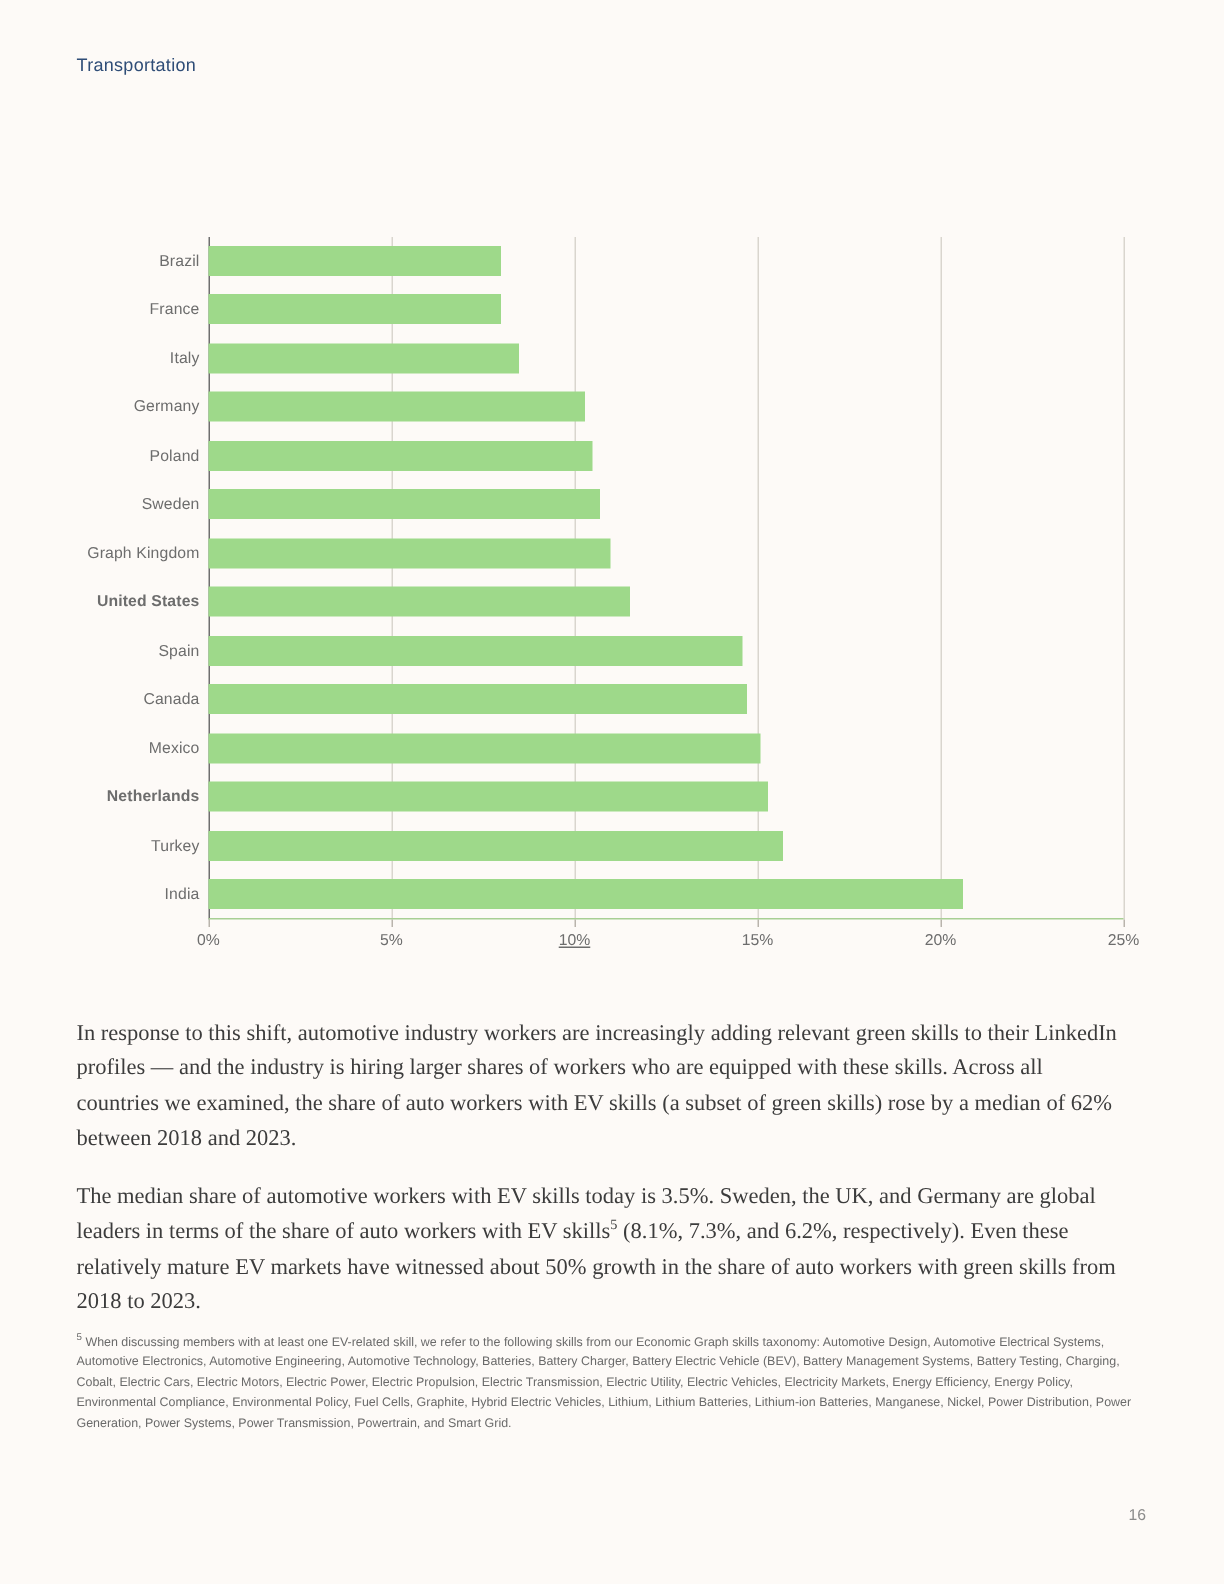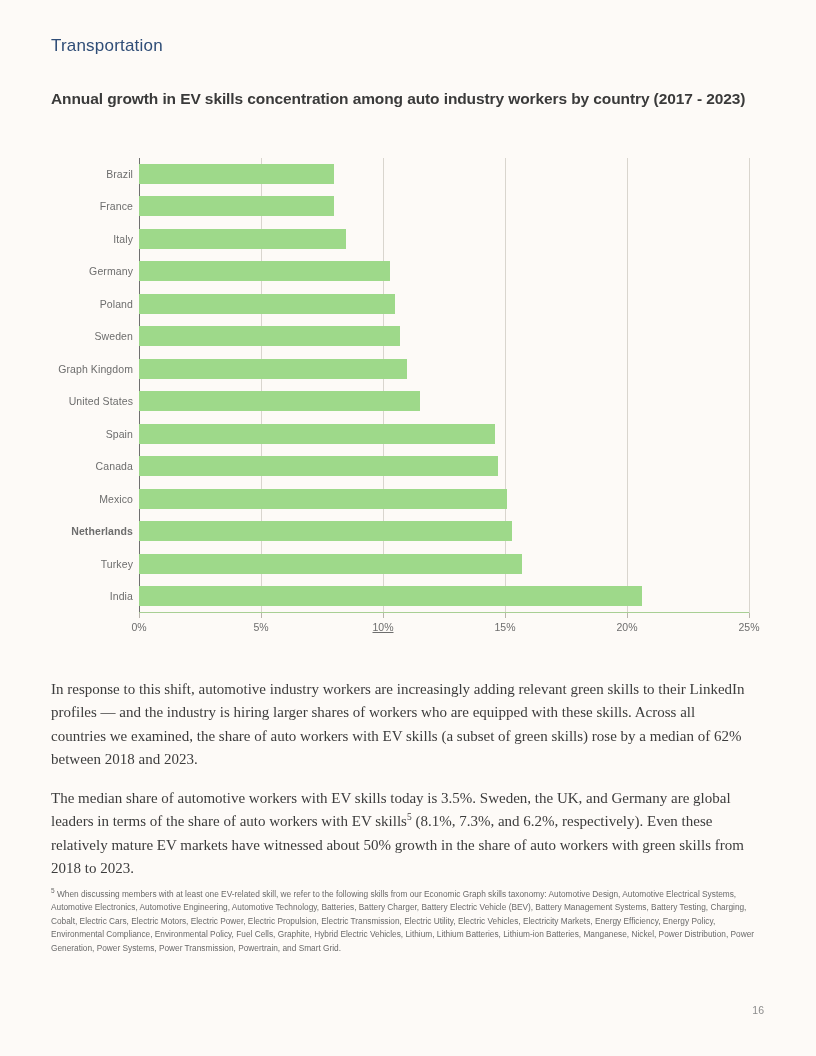--- a/index.html
+++ b/index.html
@@ -15,21 +15,21 @@
     overflow: hidden;
   }
   .page {
     position: absolute;
     inset: 0;
   }
   .kicker {
     position: absolute;
     left: 51px;
     top: 36px;
-    font-size: 17px;
+    font-size: 12px;
     color: #2f4d77;
     letter-spacing: 0.2px;
   }
   .chart-title {
     position: absolute;
     left: 51px;
     top: 88px;
     width: 700px;
     font-size: 15.5px;
     font-weight: bold;
@@ -186,32 +186,31 @@
     color: #8c8c8c;
   }
 </style>
 </head>
 <body>
 
 <div class="page">
 
   <div class="kicker">Transportation</div>
 
-  <div class="chart-title">Annual growth in EV skills concentration among auto industry workers by country (2017 - 2023)</div>
 
   <div class="chart">
     <div class="ylabels" id="ylabels">
         <div class="ylabel" style="top: 0px;">Brazil</div>
         <div class="ylabel" style="top: 32.5px; text-align: center;">France</div>
         <div class="ylabel" style="top: 65px;">Italy</div>
         <div class="ylabel" style="top: 97.5px; margin-left: 33px;">Germany</div>
         <div class="ylabel" style="top: 130px;">Poland</div>
         <div class="ylabel" style="top: 162.5px;">Sweden</div>
         <div class="ylabel" style="top: 195px;">Graph Kingdom</div>
-        <div class="ylabel" style="top: 227.5px;">United States</div>
+        <div class="ylabel" style="top: 227.5px; font-weight: bold;">United States</div>
         <div class="ylabel" style="top: 260px; margin-left: 35px;">Spain</div>
         <div class="ylabel" style="top: 292.5px;">Canada</div>
         <div class="ylabel" style="top: 325px;">Mexico</div>
         <div class="ylabel" style="top: 357.5px; font-weight: bold;">Netherlands</div>
         <div class="ylabel" style="top: 390px;">Turkey</div>
         <div class="ylabel" style="top: 422.5px;">India</div>
       </div>
     <div class="plot">
       <div class="grid-layer" id="gridlayer">
           <div class="gridline axis0" style="left: 0%;"></div>

